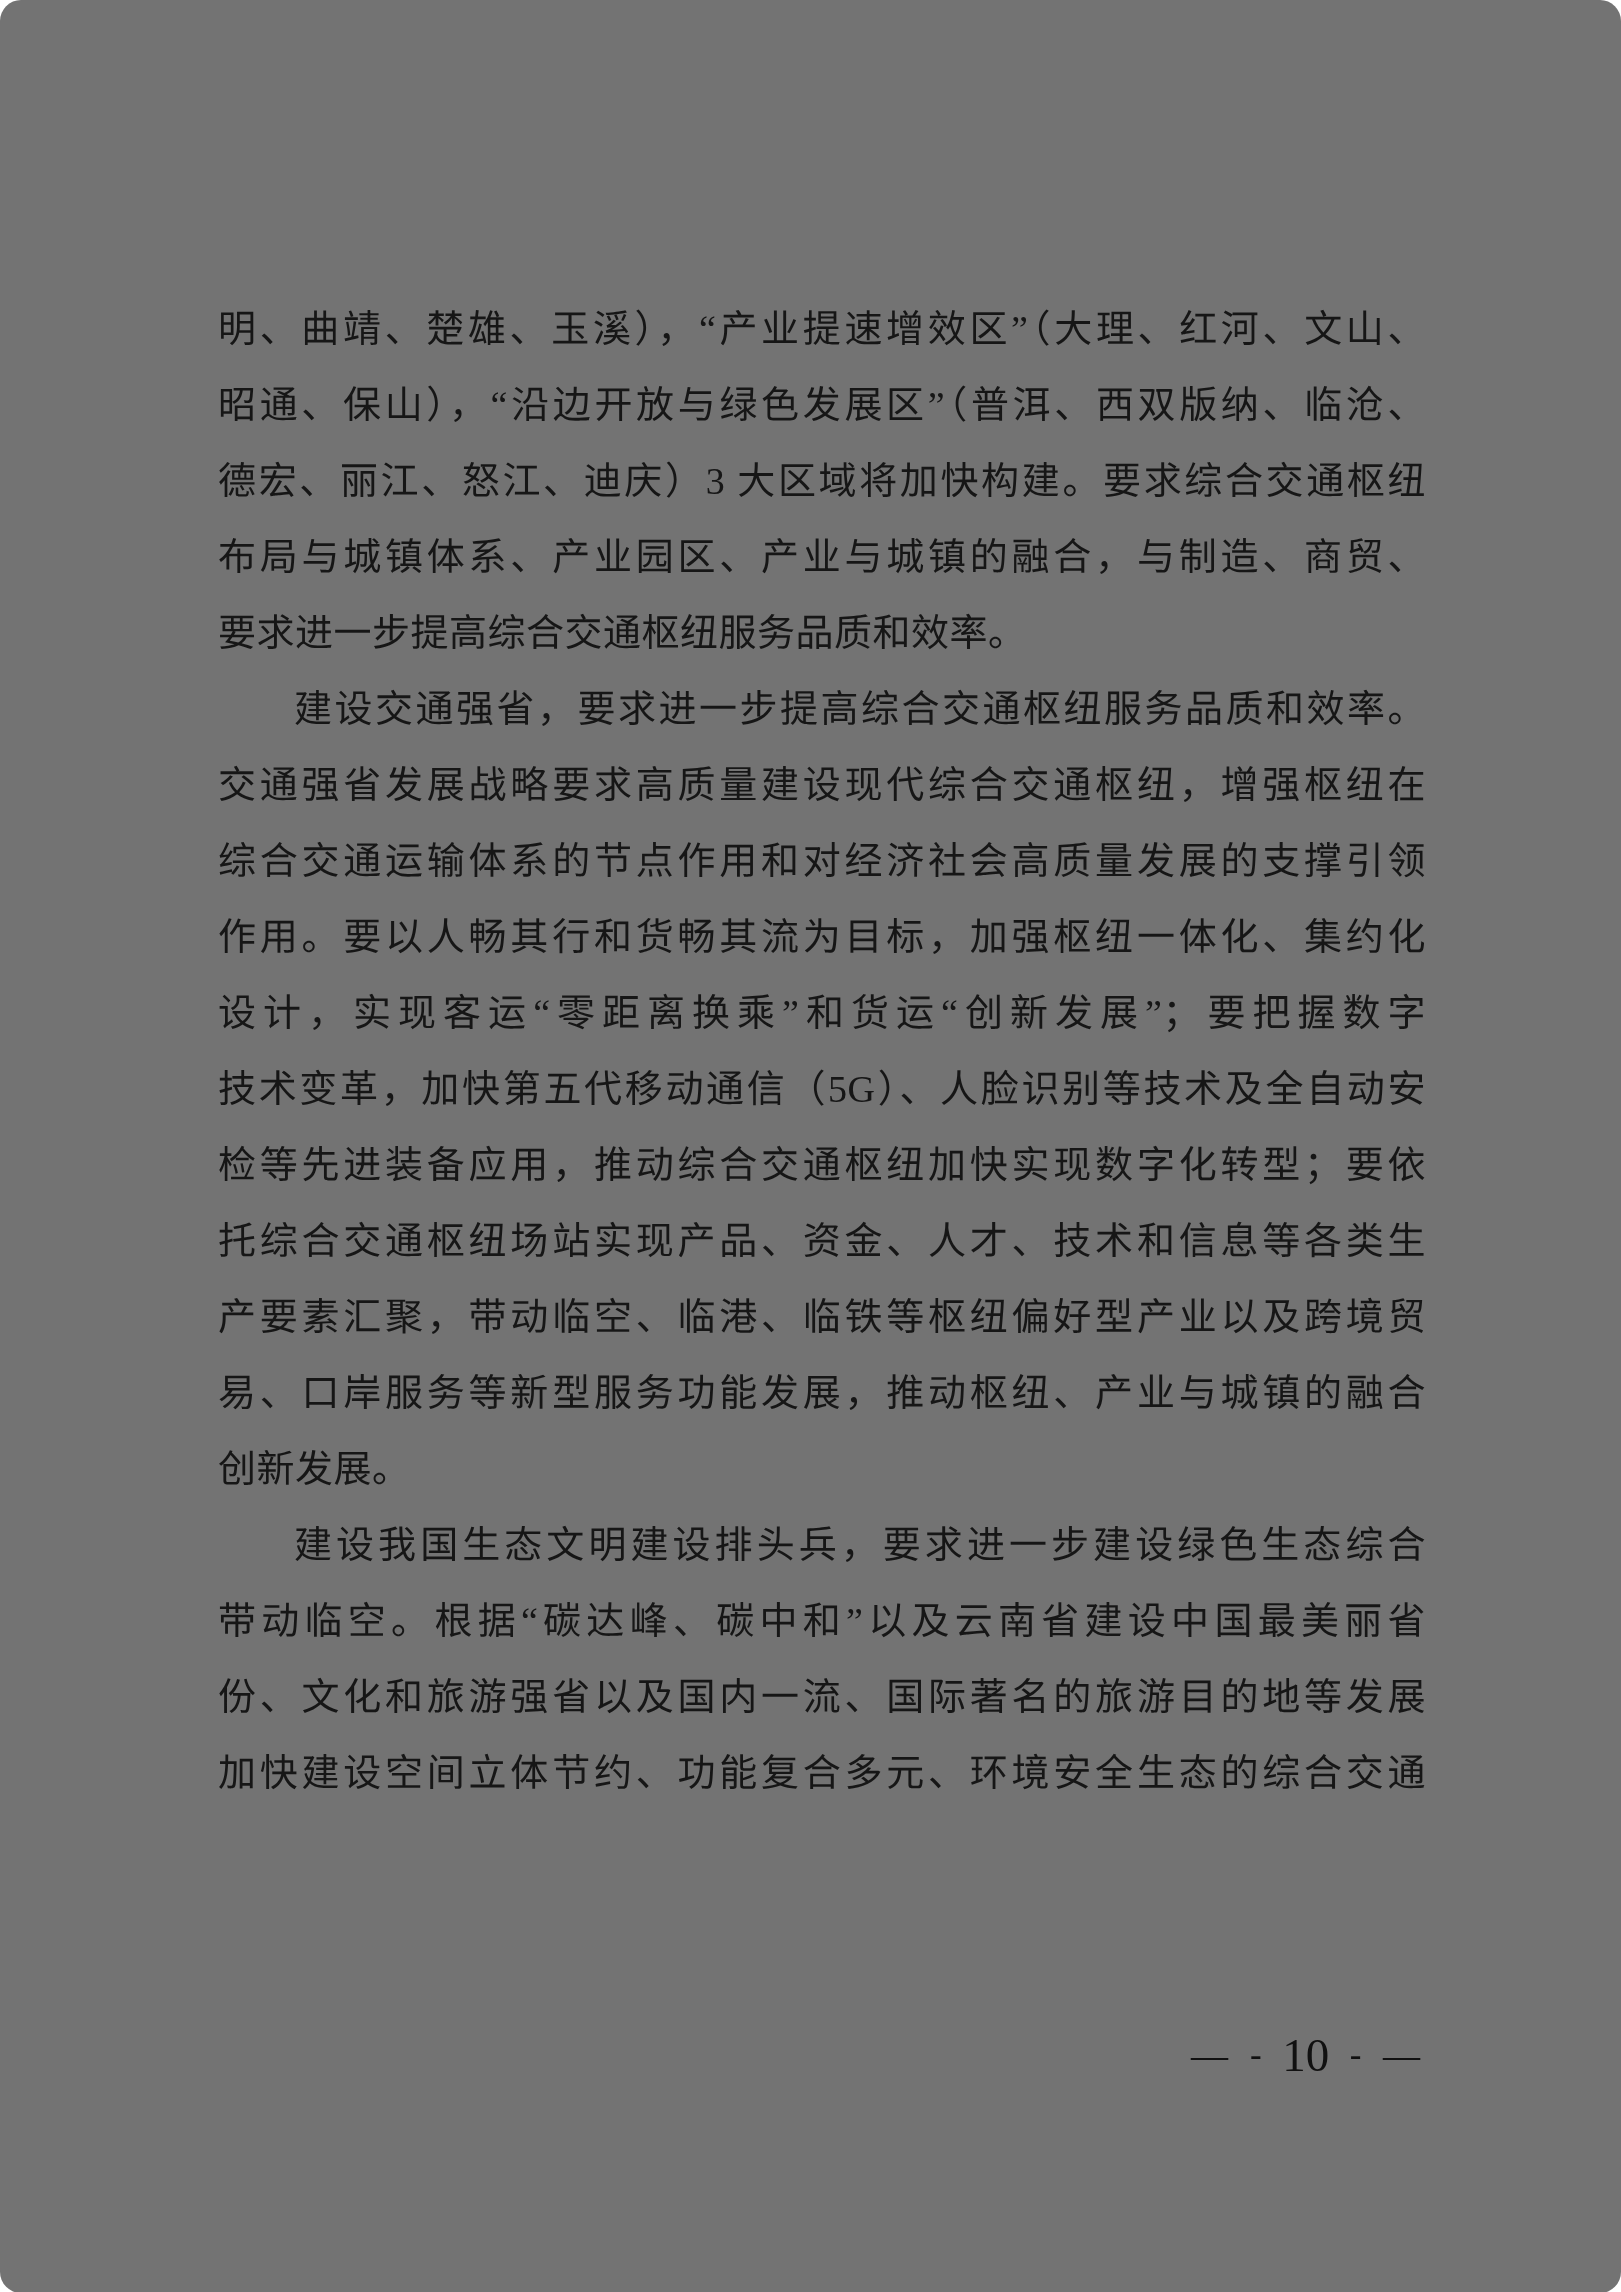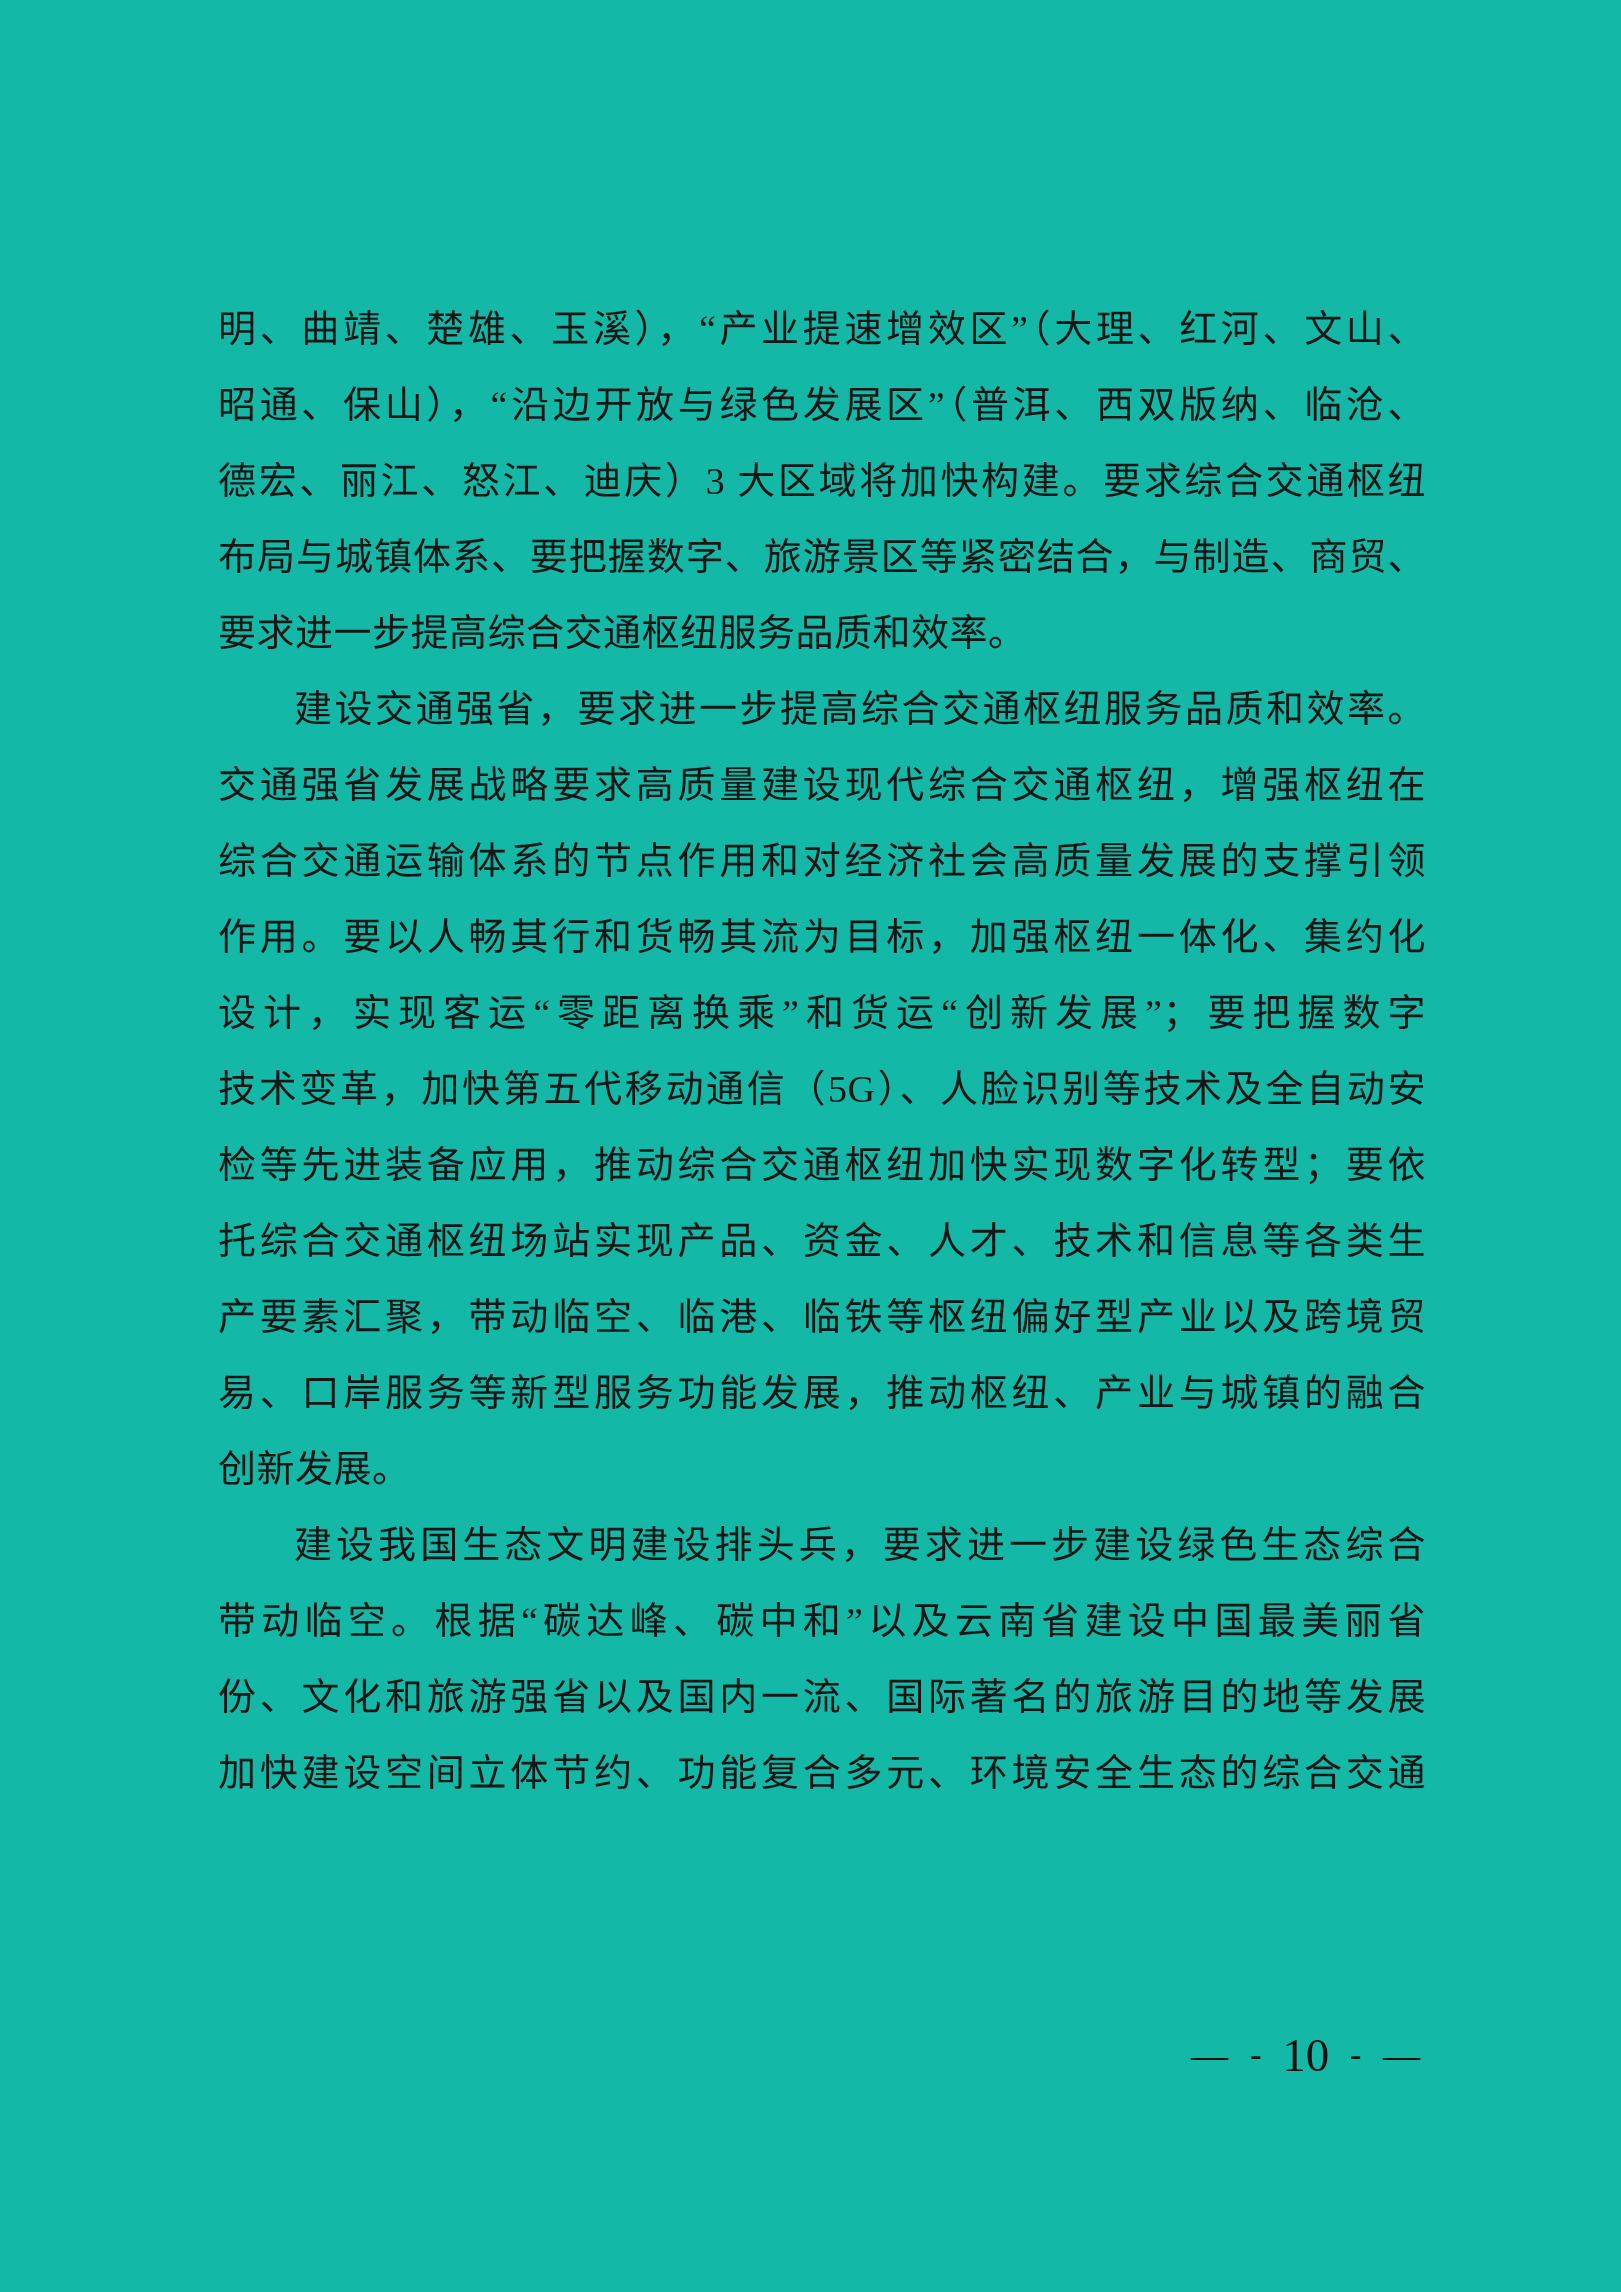--- a/index.html
+++ b/index.html
@@ -11,21 +11,22 @@
     height: 2293px;
     position: relative;
     background: #ffffff;
     color: #161616;
     font-family: "Liberation Serif", "DejaVu Serif", serif;
     overflow: hidden;
   }
   .page {
     position: absolute;
     inset: 0;
-    background: #14b8a6;
+    background: #737373;
+    border-radius: 21px;
   }
   
   .body-text {
     position: absolute;
     left: 218px;
     top: 291px;
     width: 1208px;
     font-size: 38px;
     line-height: 76px;
     letter-spacing: 0.5px;
@@ -74,21 +75,21 @@
 <body>
 
 <div class="page">
 
   <main class="body-text">
 
     <section class="paragraph">
       <div class="line">明、曲靖、楚雄、玉溪），“产业提速增效区”（大理、红河、文山、</div>
       <div class="line">昭通、保山），“沿边开放与绿色发展区”（普洱、西双版纳、临沧、</div>
       <div class="line">德宏、丽江、怒江、迪庆）3 大区域将加快构建。要求综合交通枢纽</div>
-      <div class="line">布局与城镇体系、要把握数字、旅游景区等紧密结合，与制造、商贸、</div>
+      <div class="line">布局与城镇体系、产业园区、产业与城镇的融合，与制造、商贸、</div>
       <div class="line para-end">要求进一步提高综合交通枢纽服务品质和效率。</div>
     </section>
 
     <section class="paragraph">
       <div class="line indent">建设交通强省，要求进一步提高综合交通枢纽服务品质和效率。</div>
       <div class="line">交通强省发展战略要求高质量建设现代综合交通枢纽，增强枢纽在</div>
       <div class="line">综合交通运输体系的节点作用和对经济社会高质量发展的支撑引领</div>
       <div class="line">作用。要以人畅其行和货畅其流为目标，加强枢纽一体化、集约化</div>
       <div class="line">设计，实现客运“零距离换乘”和货运“创新发展”；要把握数字</div>
       <div class="line">技术变革，加快第五代移动通信（5G）、人脸识别等技术及全自动安</div>

